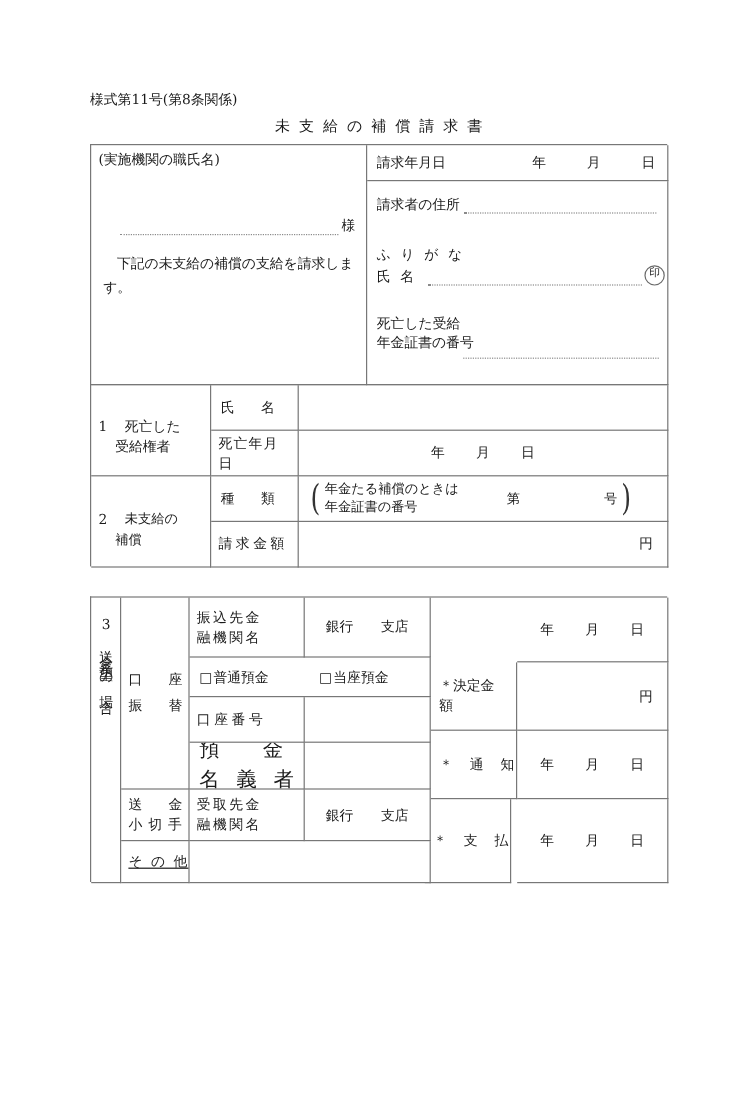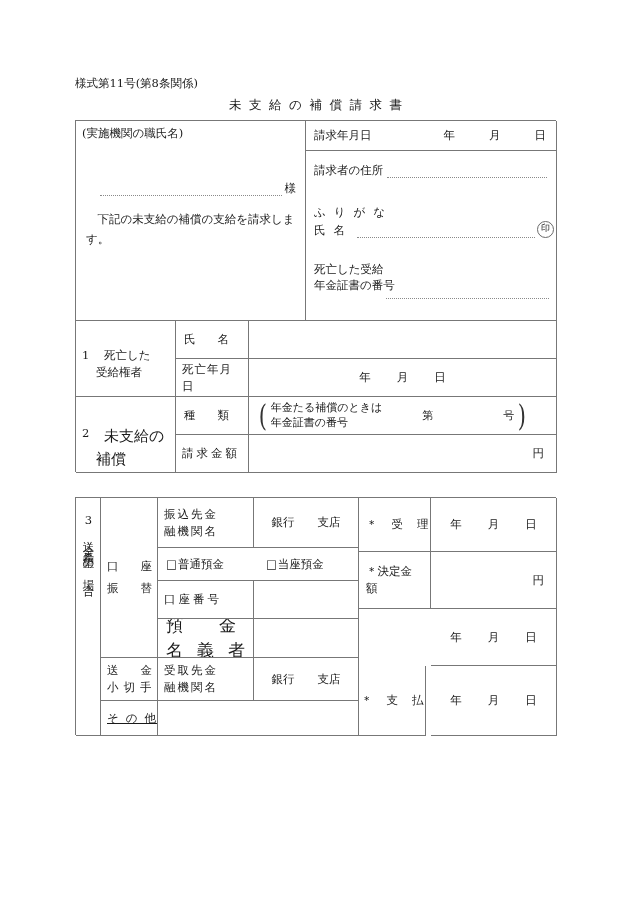--- a/index.html
+++ b/index.html
@@ -221,21 +221,21 @@
     <div class="cell vcenter ctr" style="left:173px; top:38px; width:308px; height:38px;">
       <div class="ymd" style="font-size:11.5px;">
         <span style="margin-right:26px;">年</span>
         <span style="margin-right:26px;">月</span>
         <span>日</span>
       </div>
     </div>
 
     <div class="cell" style="left:0px; top:76px; width:100px; height:76px;">
       <div style="position:absolute; left:6px; top:28px; font-size:11.5px;">2</div>
-      <div style="position:absolute; left:28px; top:28px; font-size:15px; line-height:1.5;">
+      <div style="position:absolute; left:28px; top:28px; font-size:11px; line-height:1.5;">
         <div>未支給の</div>
         <div style="margin-left:-8px;">補償</div>
       </div>
     </div>
 
     <div class="cell vcenter" style="left:100px; top:76px; width:73px; height:38px; padding:0 8px;">
       <div class="spread">
           <span style="letter-spacing:22px; margin-right:-22px;">種類</span>
         </div>
     </div>
@@ -332,40 +332,40 @@
       <span>銀行　　支店</span>
     </div>
 
     <div class="cell vcenter" style="left:25px; top:203px; width:57px; height:35px; padding:0 6px;">
       <div class="spread" style="width:100%;text-decoration:underline;">
           <span style="letter-spacing:7px; margin-right:-7px;">その他</span>
         </div>
     </div>
     <div class="cell" style="left:82px; top:203px; width:201px; height:35px;"></div>
 
-    <div class="cell vcenter" style="left:283px; top:0px; width:72px; height:54px; padding:0 7px;">
-      <div class="spread">
-          <span style="letter-spacing:14px; margin-right:-14px;">＊受理</span>
-        </div>
-    </div>
     <div class="cell vcenter ctr" style="left:355px; top:0px; width:126px; height:54px;">
       <div class="ymd" style="font-size:11.5px;">
         <span style="margin-right:26px;">年</span>
         <span style="margin-right:26px;">月</span>
         <span>日</span>
       </div>
     </div>
 
     <div class="cell vcenter" style="left:283px; top:54px; width:72px; height:57px; padding:0 7px;">
       <span>＊決定金額</span>
     </div>
     <div class="cell vcenter" style="left:355px; top:54px; width:126px; height:57px; padding:0 12px; justify-content:flex-end;">
       <span>円</span>
     </div>
 
+    <div class="cell vcenter" style="left:283px; top:111px; width:72px; height:57px; padding:0 7px;">
+      <div class="spread">
+          <span style="letter-spacing:14px; margin-right:-14px;">＊通知</span>
+        </div>
+    </div>
     <div class="cell vcenter ctr" style="left:355px; top:111px; width:126px; height:57px;">
       <div class="ymd" style="font-size:11.5px;">
         <span style="margin-right:26px;">年</span>
         <span style="margin-right:26px;">月</span>
         <span>日</span>
       </div>
     </div>
 
     <div class="cell vcenter" style="left:278px; top:168px; width:72px; height:70px; padding:0 7px;">
       <div class="spread">

